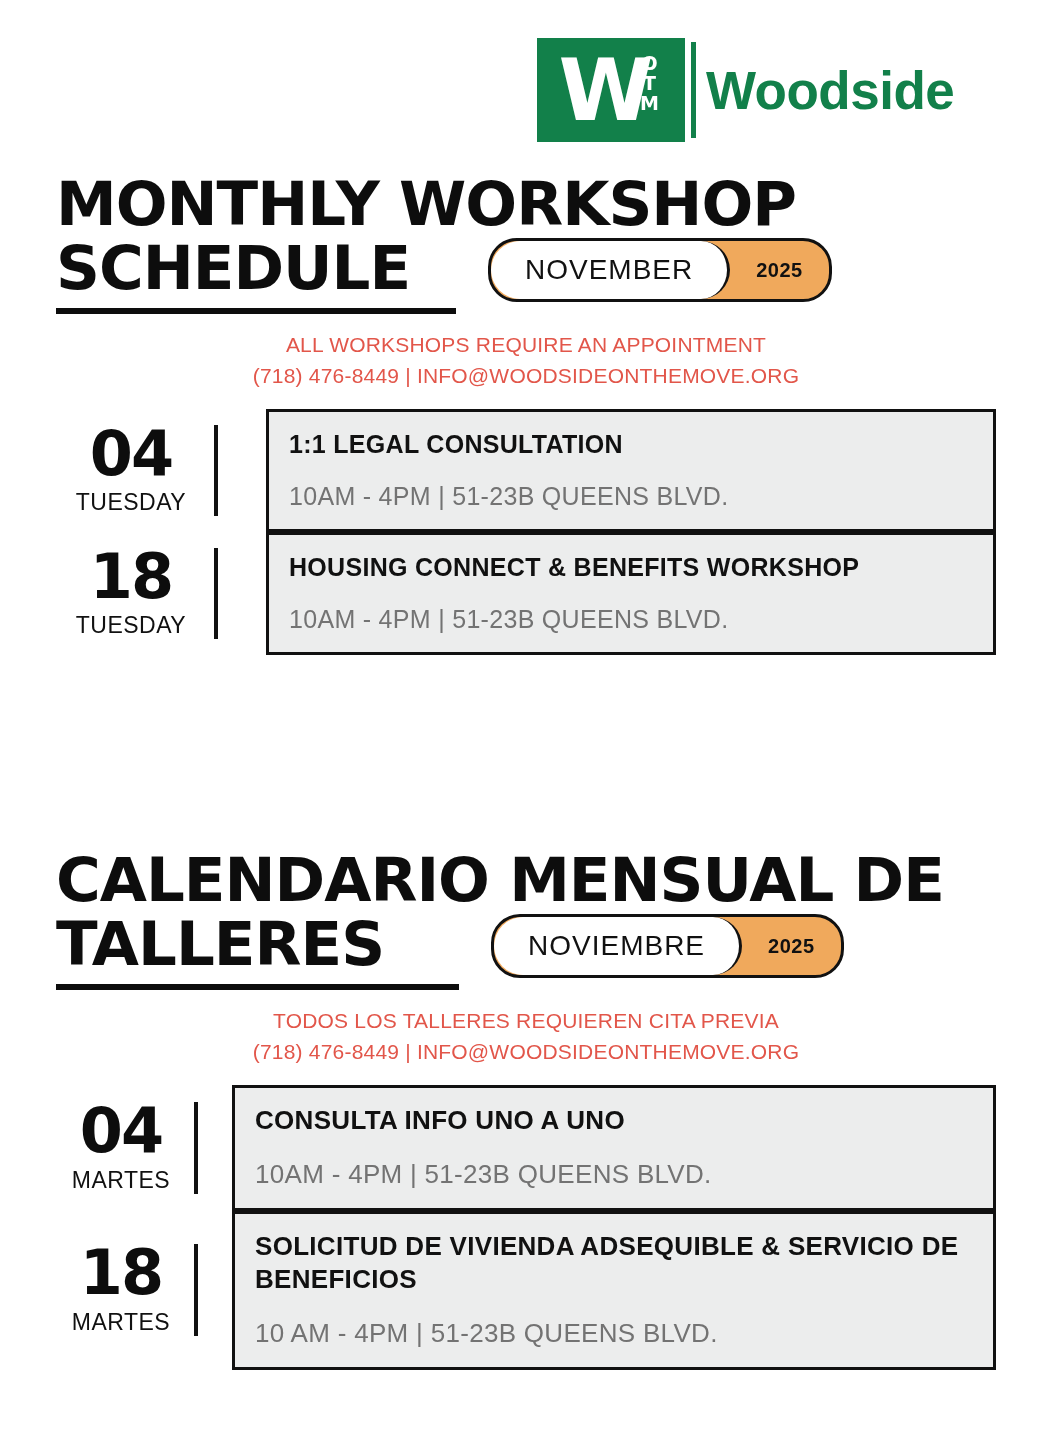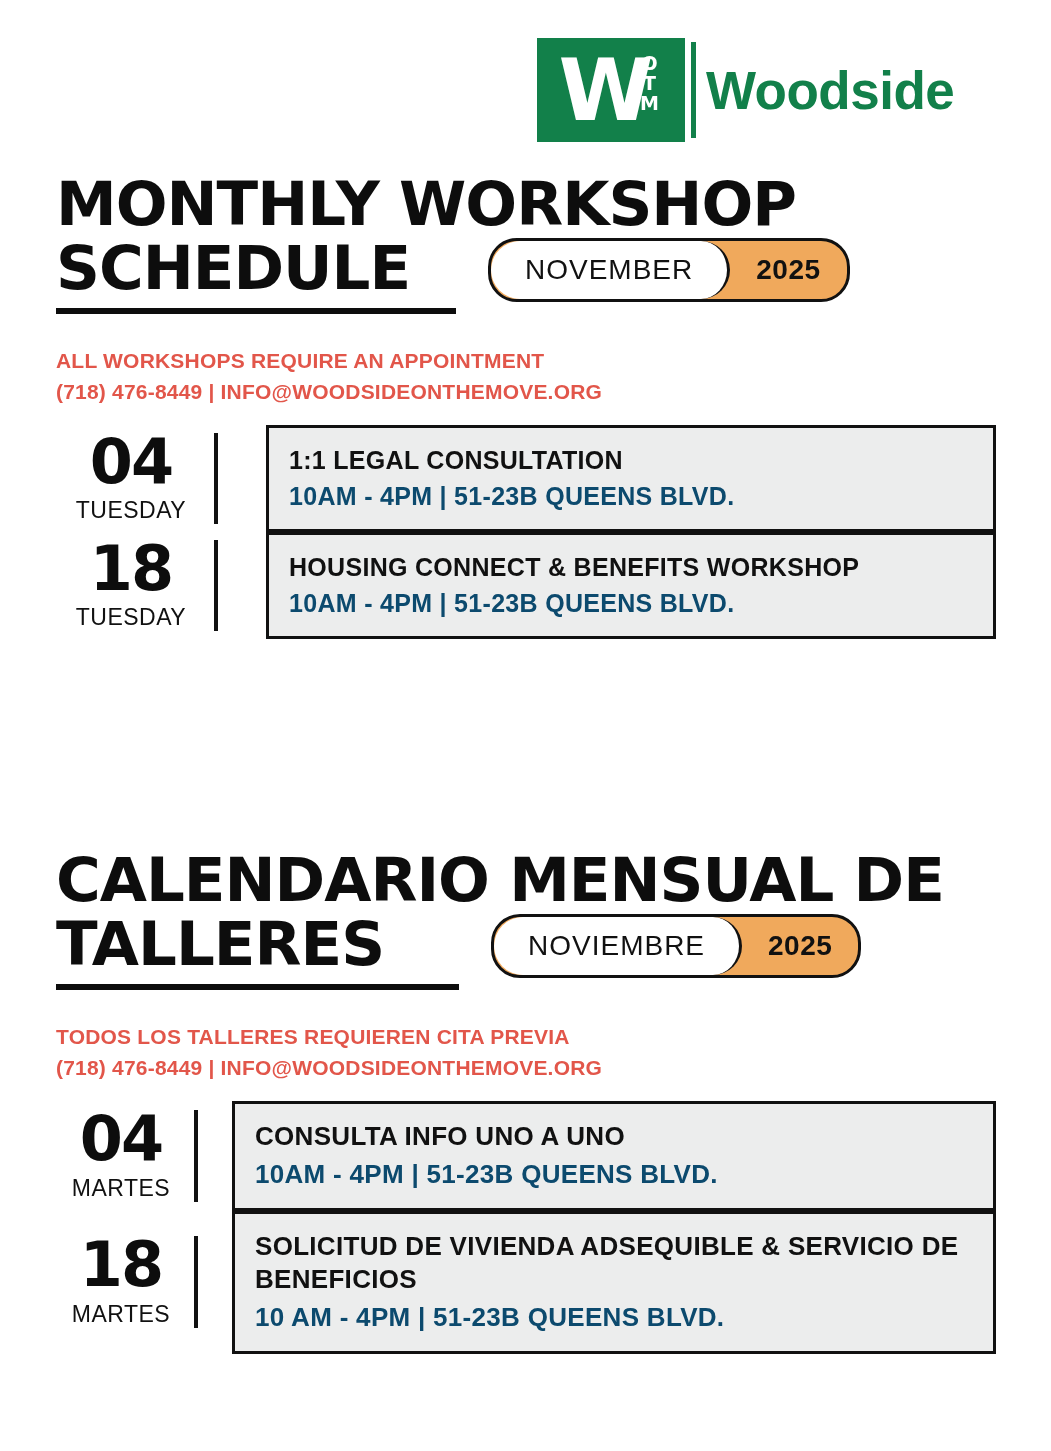--- a/index.html
+++ b/index.html
@@ -137,34 +137,35 @@
     font-size: 28px;
     letter-spacing: 1px;
     color: #111111;
     font-weight: 500;
   }
   .pill .year {
     display: flex;
     align-items: center;
     justify-content: center;
     padding: 0 26px;
-    font-size: 28px;
+    font-size: 20px;
     font-weight: 700;
     color: #111111;
     letter-spacing: 0.5px;
   }
 
   
   .notice {
-    margin-top: 32px;
+    margin-top: 16px;
     color: #e2564a;
-    font-weight: bold;
+    font-weight: normal;
     font-size: 21px;
     line-height: 1.45;
     letter-spacing: 0.2px;
+    text-align: center;
   }
 
   
   .events { margin-top: 18px; }
   .event-row {
     display: flex;
     align-items: center;
   }
   .date-col {
     width: 150px;
@@ -191,34 +192,35 @@
   }
   .event-box {
     flex: 1;
     margin-left: 48px;
     background: #eceded;
     border: 3px solid #111111;
     padding: 16px 20px;
     display: flex;
     flex-direction: column;
     justify-content: center;
+    gap: 16px;
   }
   .event-title {
     font-size: 25px;
     font-weight: bold;
     letter-spacing: 0.3px;
     line-height: 1.3;
     color: #111111;
   }
   .event-details {
     font-size: 25px;
-    font-weight: bold;
+    font-weight: normal;
     letter-spacing: 0.3px;
     line-height: 1.3;
-    color: #0c4a6e;
+    color: #737373;
     margin-top: 4px;
   }
 
   
   #section-es .date-col { width: 130px; }
   #section-es .event-box { margin-left: 34px; }
   #section-es .event-title,
   #section-es .event-details { font-size: 26px; }
 </style>
 </head>

